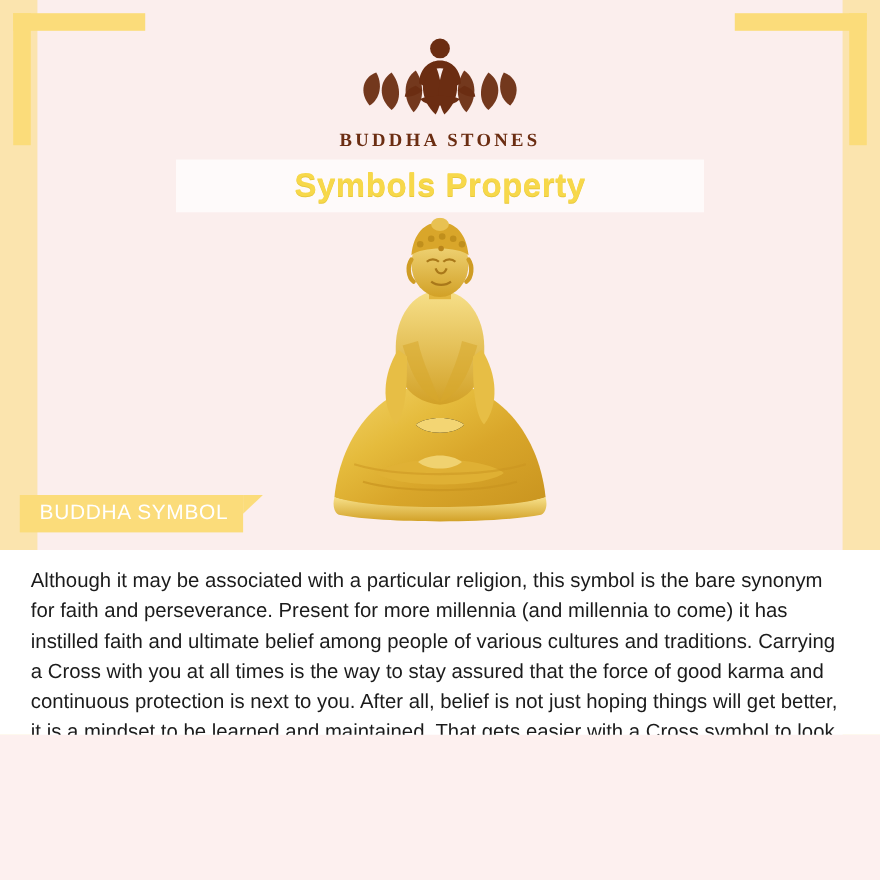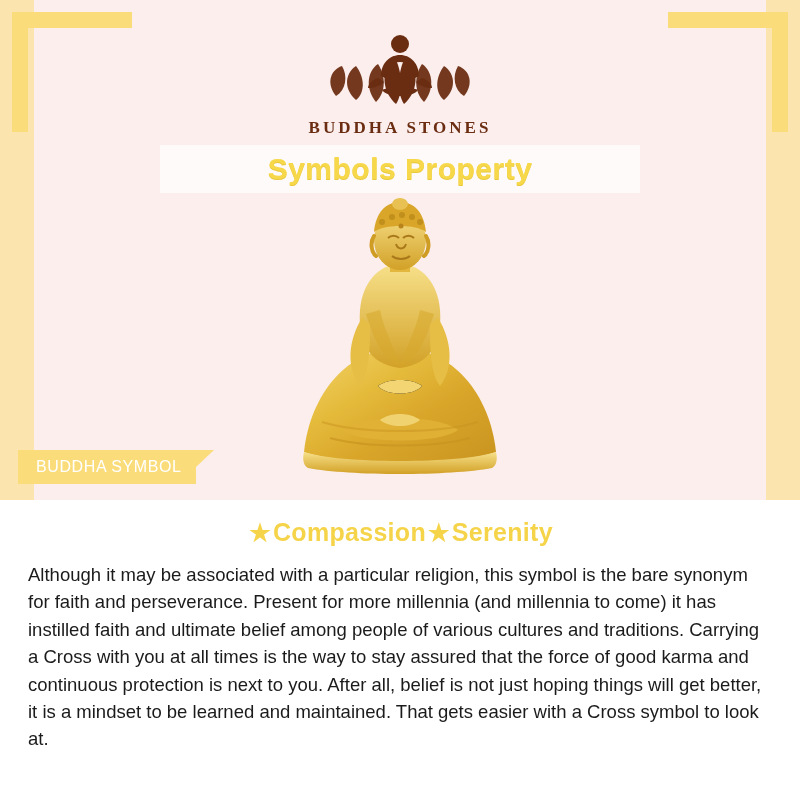--- a/index.html
+++ b/index.html
@@ -9,21 +9,21 @@
   body {
     width: 800px;
     height: 800px;
     font-family: "Liberation Sans", sans-serif;
     background: #fdf0ef;
     overflow: hidden;
   }
   .page {
     position: relative;
     width: 800px;
-    height: 800px;
+    height: 668px;
     background: #fbeeed;
     overflow: hidden;
   }
 
   
   .corner {
     position: absolute;
     background: #fbdc7a;
     z-index: 1;
   }
@@ -116,21 +116,21 @@
     display: flex;
     align-items: center;
   }
   .symbol-tag .tag-body {
     background: #fbdc7a;
     height: 34px;
     display: flex;
     align-items: center;
     padding: 0 14px 0 18px;
     color: #ffffff;
-    font-size: 16px;
+    font-size: 19px;
     letter-spacing: 0.6px;
   }
   .symbol-tag .tag-point {
     width: 0;
     height: 0;
     border-top: 17px solid #fbdc7a;
     border-bottom: 17px solid transparent;
     border-right: 18px solid transparent;
   }
 
@@ -271,19 +271,16 @@
       <path d="M52 224 C92 236 168 236 208 224" stroke="#c9941f" stroke-width="2" fill="none" opacity="0.5"></path>
     </svg>
   </div>
 
   <div class="symbol-tag">
     <div class="tag-body">BUDDHA SYMBOL</div>
     <div class="tag-point"></div>
   </div>
 
   <div class="content-panel">
-    <div class="subtitle">
-      <span class="star">★</span><span>Compassion</span><span class="star">★</span><span>Serenity</span>
-    </div>
     <p class="body-text">Although it may be associated with a particular religion, this symbol is the bare synonym for faith and perseverance. Present for more millennia (and millennia to come) it has instilled faith and ultimate belief among people of various cultures and traditions. Carrying a Cross with you at all times is the way to stay assured that the force of good karma and continuous protection is next to you. After all, belief is not just hoping things will get better, it is a mindset to be learned and maintained. That gets easier with a Cross symbol to look at.</p>
   </div>
 
 </div>
 
 </body></html>

